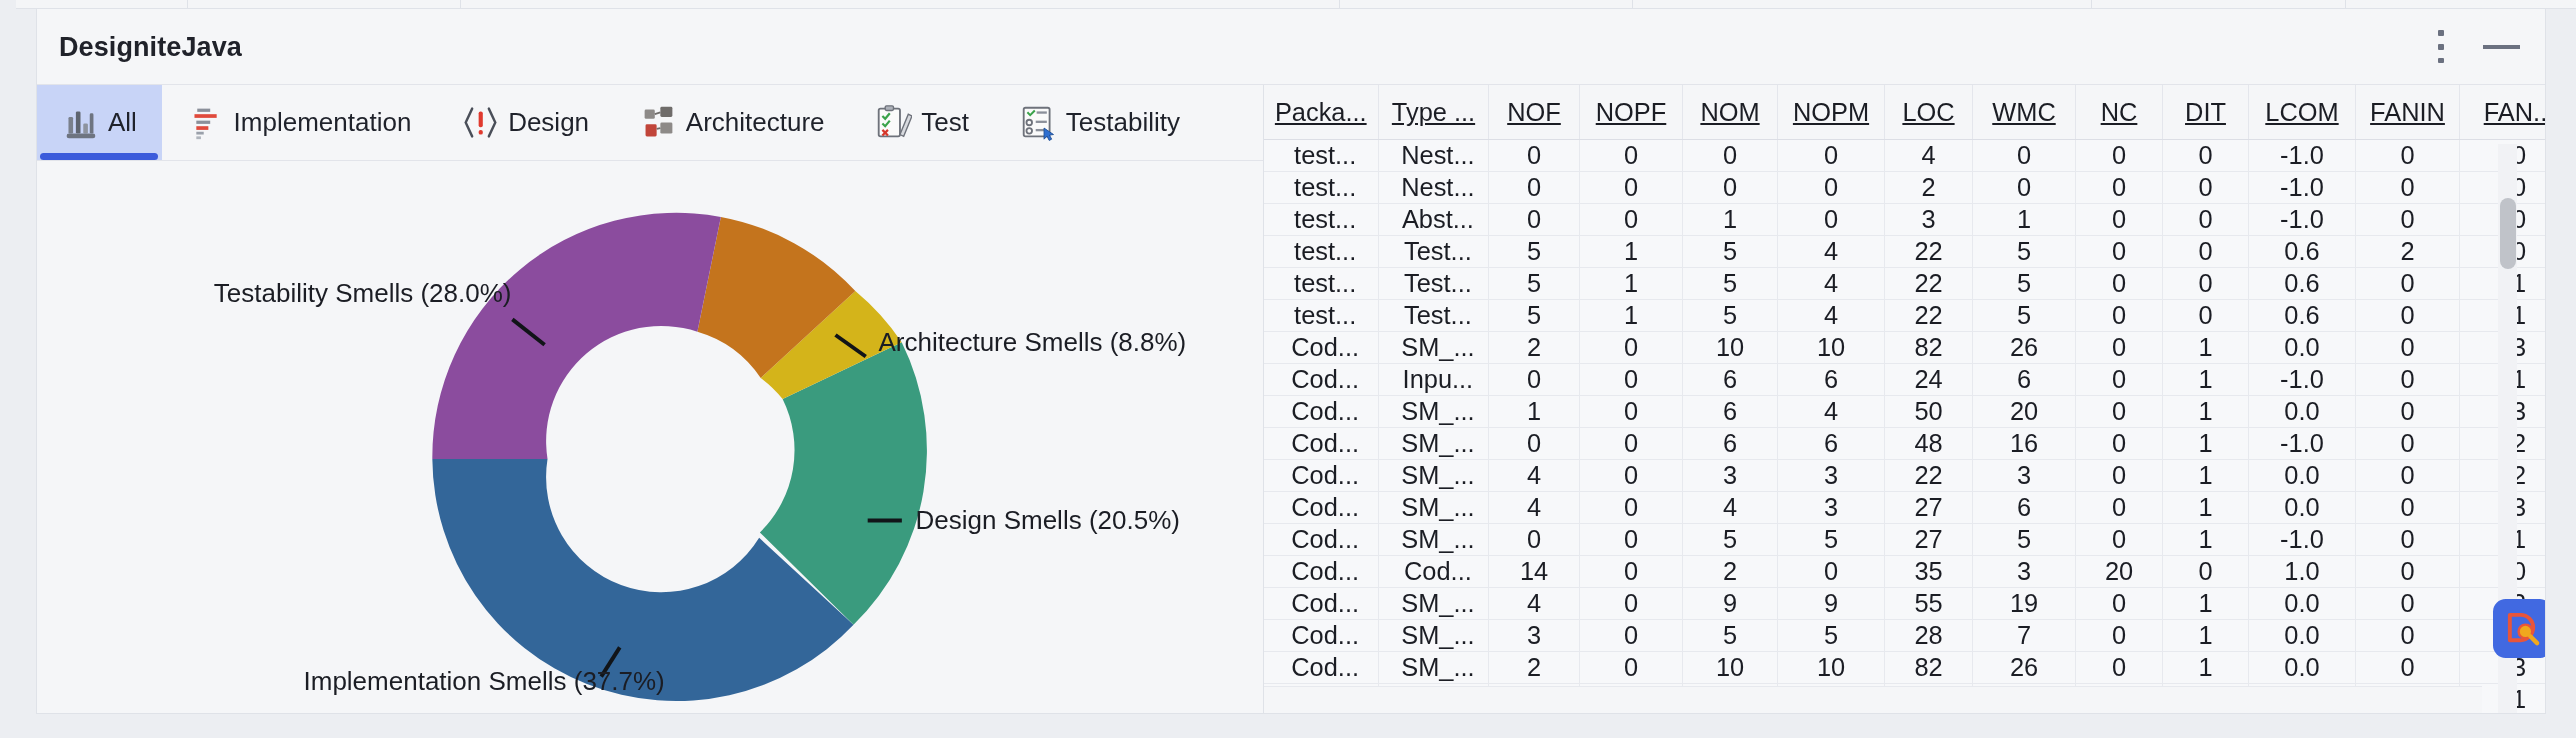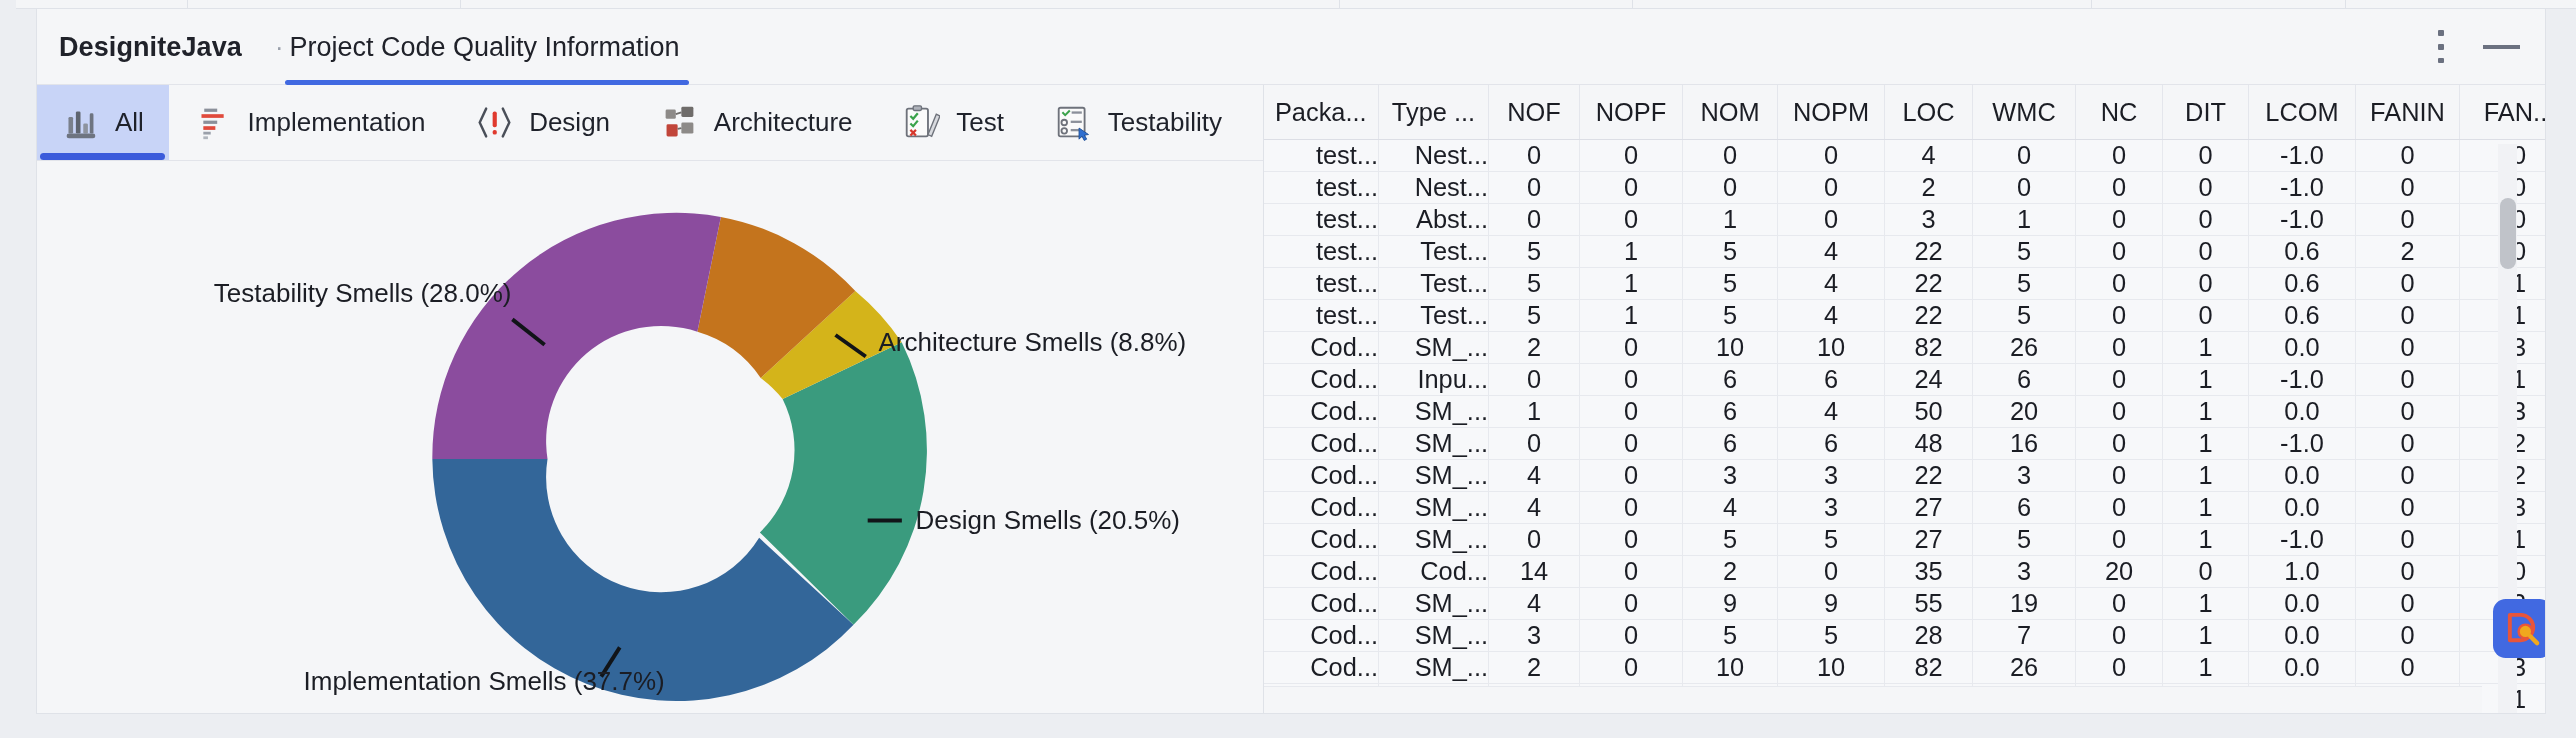--- a/index.html
+++ b/index.html
@@ -79,21 +79,21 @@
 
   
   .tabstrip {
     position:relative;
     height:76px;
     display:flex; align-items:stretch;
     border-bottom:1px solid #e2e4ea;
   }
   .tab {
     position:relative;
-    display:flex; align-items:center; gap:16px;
+    display:flex; align-items:center; gap:9px;
     padding:0 25.4px;
     cursor:pointer;
     background:transparent;
   }
   .tab.selected { background:#c8d4f7; }
   .tab.selected::after {
     content:""; position:absolute; left:3.9px; right:3.9px; bottom:0;
     height:6.8px; background:#3b5bdb; border-radius:3.9px;
   }
   .tab .tlabel { font-size:26px; color:#1f222b; white-space:nowrap; }
@@ -125,31 +125,32 @@
   table.metrics th {
     height:55px;
     font-weight:normal;
     text-align:center;
     background:#f5f6f8;
     border-right:1px solid #e4e6ec;
     border-bottom:1px solid #dcdee5;
     overflow:hidden;
     white-space:nowrap;
     cursor:pointer;
+    text-decoration:underline;
   }
   table.metrics td {
     height:32px;
     text-align:center;
     background:#f7f8fa;
     border-right:1px solid #e7e9ee;
     border-bottom:1px solid #e7e9ee;
     overflow:hidden;
     white-space:nowrap;
   }
-  table.metrics td.txt { text-align:right; padding-left:8.8px; }
+  table.metrics td.txt { text-align:center; padding-left:8.8px; }
   table.metrics tr:first-child td { border-top:1px solid #e7e9ee; }
 
   .vscroll {
     position:absolute;
     right:62px; top:59px;
     width:19.5px; height:569px;
     background:#f1f2f5;
   }
   .vscroll .thumb {
     position:absolute; left:2px; top:54px;
@@ -191,21 +192,20 @@
     <div class="seg" style="left:1616px"></div>
     <div class="seg" style="left:2075px"></div>
     <div class="seg" style="left:2329px"></div>
   </div>
 
   <div class="window">
 
     <div class="header">
       <div class="bc-wrap">
         <div class="bc-item root">DesigniteJava</div>
-        <div class="bc-item sep active">Project Code Quality Information</div>
       </div>
 
       <div class="hdr-right">
         <div class="kebab">
           <i></i>
             <i></i>
             <i></i>
         </div>
         <div class="minim">
             <i></i>

